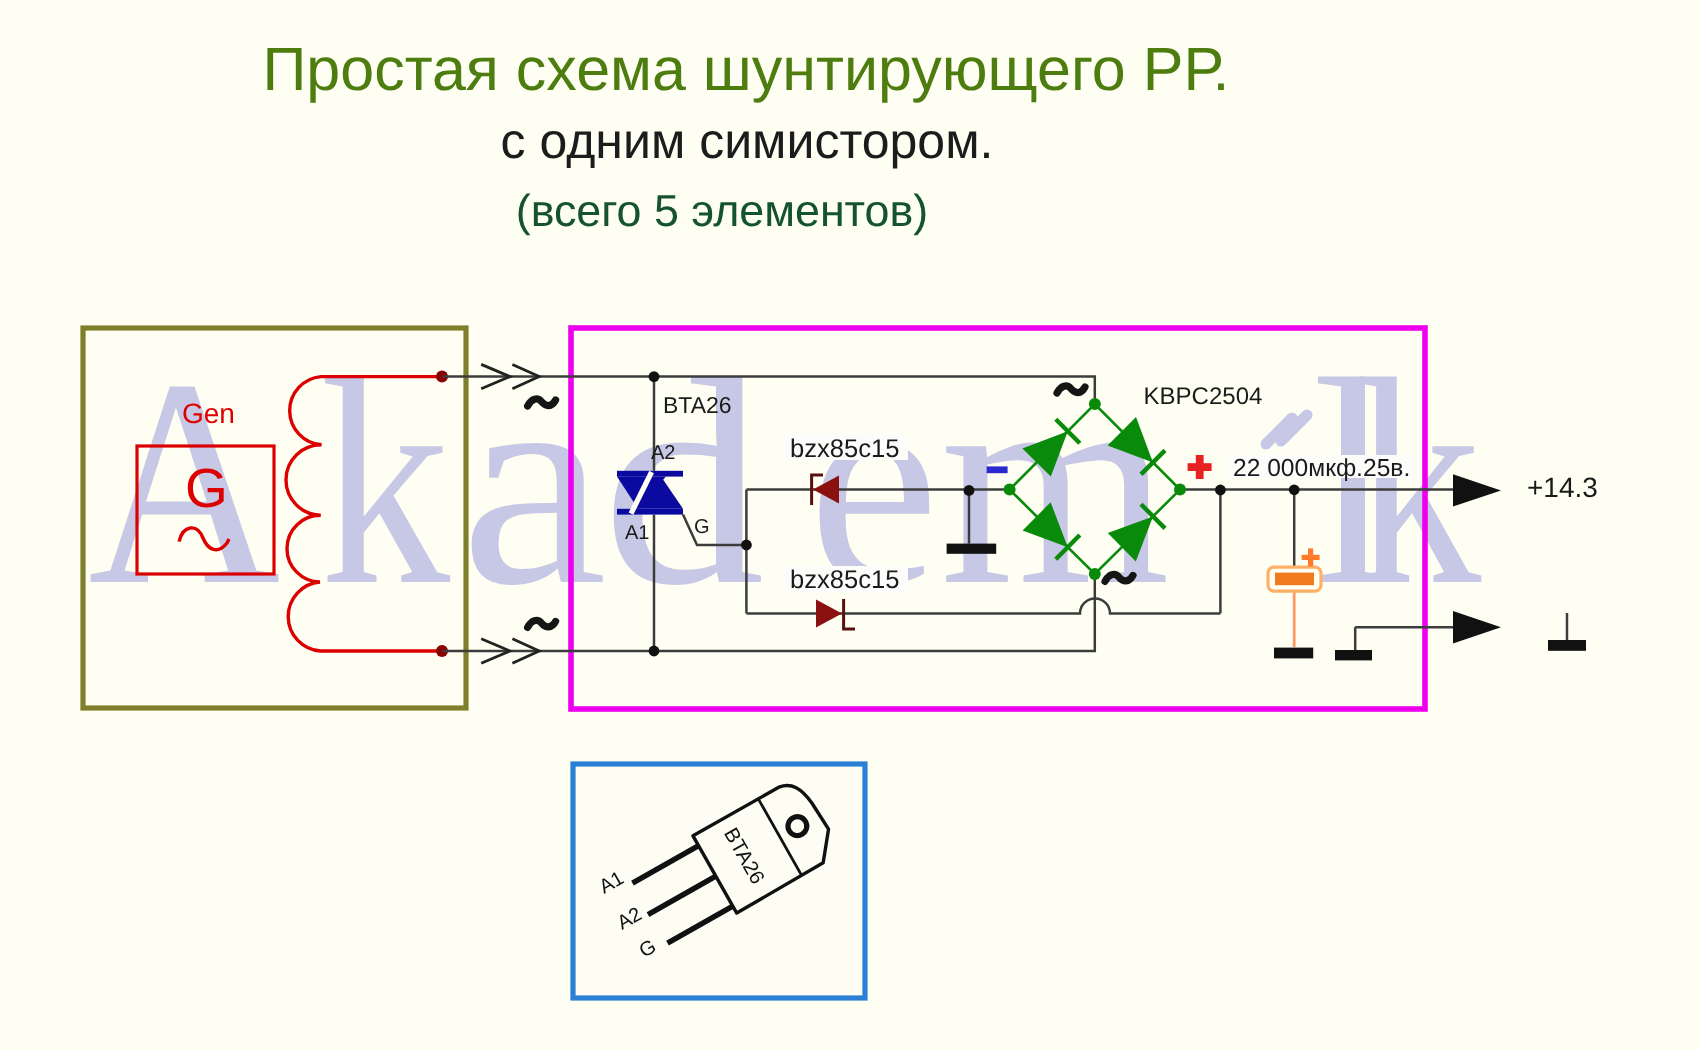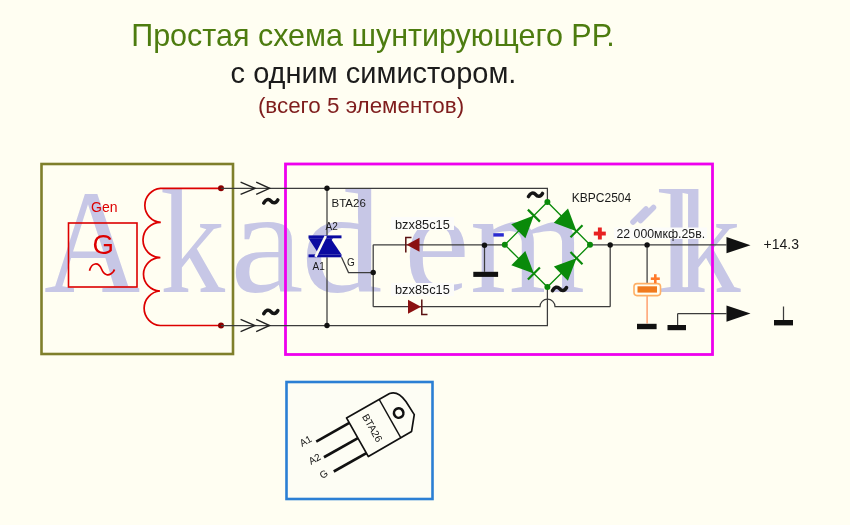--- a/index.html
+++ b/index.html
@@ -1,21 +1,21 @@
 <!DOCTYPE html>
 <html><head>
 <meta charset="utf-8">
 <style>
 html,body{margin:0;padding:0}
 body{width:850px;height:525px;background:#fffef2;font-family:"Liberation Sans",sans-serif;position:relative;overflow:hidden}
 .wm{position:absolute;top:0;left:0;font-family:"Liberation Serif",serif;font-size:148px;line-height:1;color:#c7c7e6;z-index:1}
 .wm span{position:absolute;top:168px}
 .t1{position:absolute;left:373px;top:18px;transform:translateX(-50%);font-size:30.5px;color:#4d7c0f;white-space:nowrap;z-index:3}
-.t2{position:absolute;left:373.5px;top:56.5px;transform:translateX(-50%);font-size:29px;color:#1c1c1c;white-space:nowrap;z-index:3}
-.t3{position:absolute;left:361px;top:93px;transform:translateX(-50%);font-size:22.4px;color:#7f1d1d;white-space:nowrap;z-index:3}
+.t2{position:absolute;left:373.5px;top:56.5px;transform:translateX(-50%);font-size:25px;color:#1c1c1c;white-space:nowrap;z-index:3}
+.t3{position:absolute;left:361px;top:93px;transform:translateX(-50%);font-size:22.4px;color:#14532d;white-space:nowrap;z-index:3}
 svg.ckt{position:absolute;left:0;top:0;z-index:2}
 </style>
 </head>
 <body>
 <div class="wm">
     <span style="left:44px;transform:scaleX(0.9);transform-origin:0 0">A</span>
     <span style="left:160px;transform:scaleX(0.88);transform-origin:0 0">k</span>
     <span style="left:230px;transform:scaleX(1.12);transform-origin:0 0">a</span>
     <span style="left:301px;transform:scaleX(1.1);transform-origin:0 0">d</span>
     <span style="left:404px">e</span>

